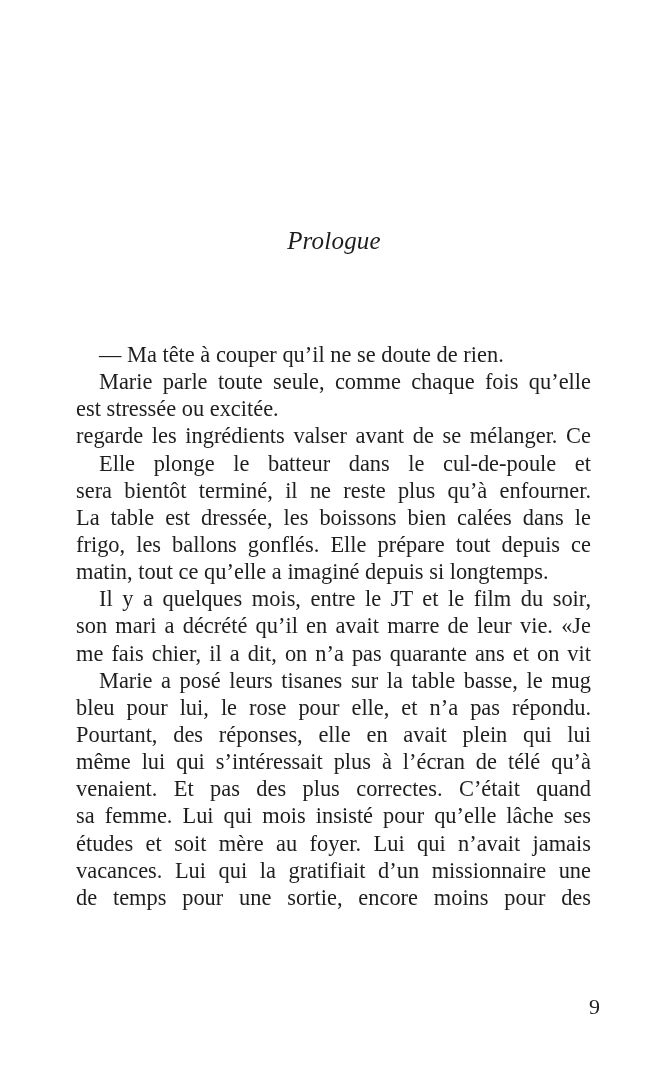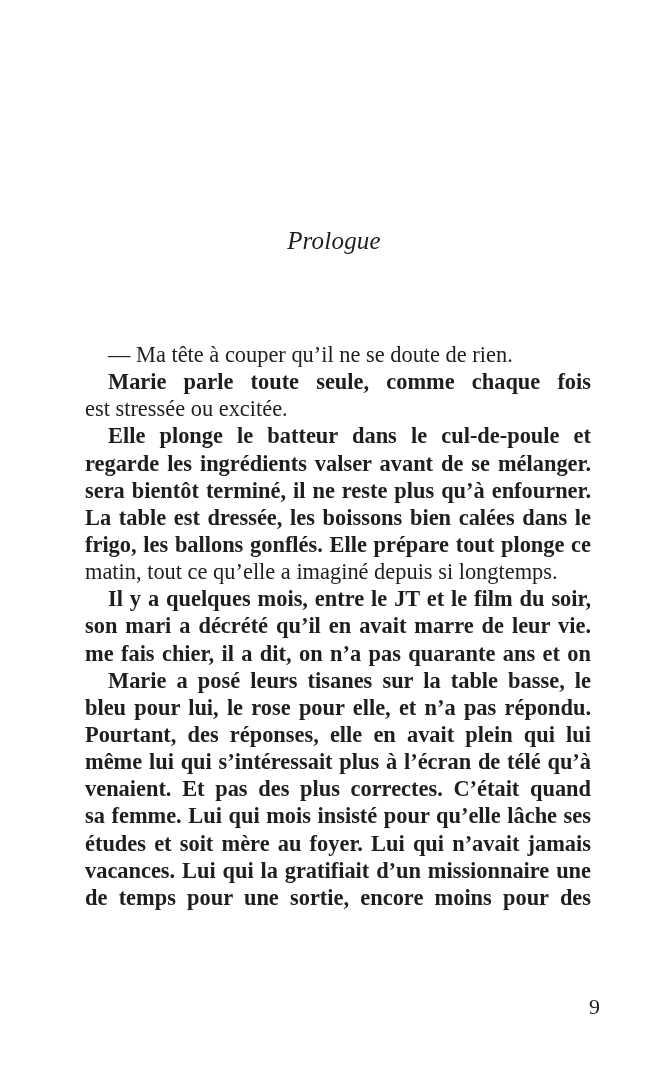--- a/index.html
+++ b/index.html
@@ -36,28 +36,26 @@
       top: 341px;
       left: 76px;
       width: 515px;
       font-size: 22.4px;
       line-height: 27.15px;
     }
     .line {
       display: block;
       white-space: nowrap;
       height: 27.15px;
-      margin-left: 9px;
     }
     .line.justify {
       text-align: justify;
       text-align-last: justify;
       white-space: normal;
       overflow: hidden;
-      font-weight: bold;
     }
     .line.indent {
       padding-left: 23px;
     }
     .page-number {
       position: absolute;
       top: 994px;
       left: 570px;
       width: 30px;
       text-align: right;
@@ -67,25 +65,25 @@
   </style>
 </head>
 <body>
 
 <div class="page">
   <div class="chapter-title">Prologue</div>
   <div class="body-text" id="body-text">
       <span class="line indent">— Ma tête à couper qu’il ne se doute de rien.</span>
       <span class="line indent justify">Marie parle toute seule, comme chaque fois qu’elle</span>
       <span class="line">est stressée ou excitée.</span>
+      <span class="line justify">regarde les ingrédients valser avant de se mélanger. Ce</span>
       <span class="line indent justify">Elle plonge le batteur dans le cul-de-poule et</span>
-      <span class="line justify">regarde les ingrédients valser avant de se mélanger. Ce</span>
       <span class="line justify">sera bientôt terminé, il ne reste plus qu’à enfourner.</span>
       <span class="line justify">La table est dressée, les boissons bien calées dans le</span>
-      <span class="line justify">frigo, les ballons gonflés. Elle prépare tout plonge ce</span>
+      <span class="line justify">frigo, les ballons gonflés. Elle prépare tout depuis ce</span>
       <span class="line">matin, tout ce qu’elle a imaginé depuis si longtemps.</span>
       <span class="line indent justify">Il y a quelques mois, entre le JT et le film du soir,</span>
       <span class="line justify">son mari a décrété qu’il en avait marre de leur vie. «Je</span>
       <span class="line justify">me fais chier, il a dit, on n’a pas quarante ans et on vit</span>
       <span class="line indent justify">Marie a posé leurs tisanes sur la table basse, le mug</span>
       <span class="line justify">bleu pour lui, le rose pour elle, et n’a pas répondu.</span>
       <span class="line justify">Pourtant, des réponses, elle en avait plein qui lui</span>
       <span class="line justify">même lui qui s’intéressait plus à l’écran de télé qu’à</span>
       <span class="line justify">venaient. Et pas des plus correctes. C’était quand</span>
       <span class="line justify">sa femme. Lui qui mois insisté pour qu’elle lâche ses</span>

